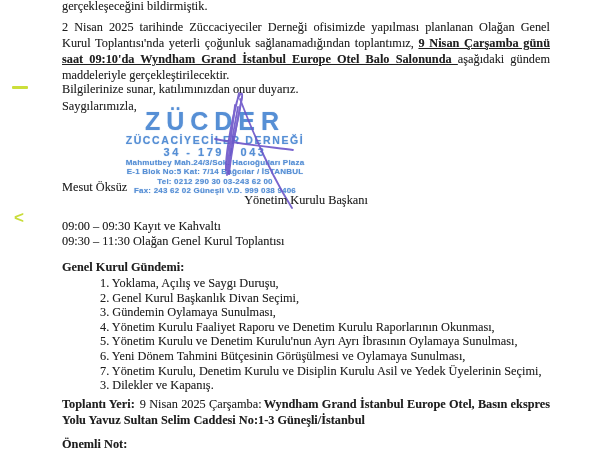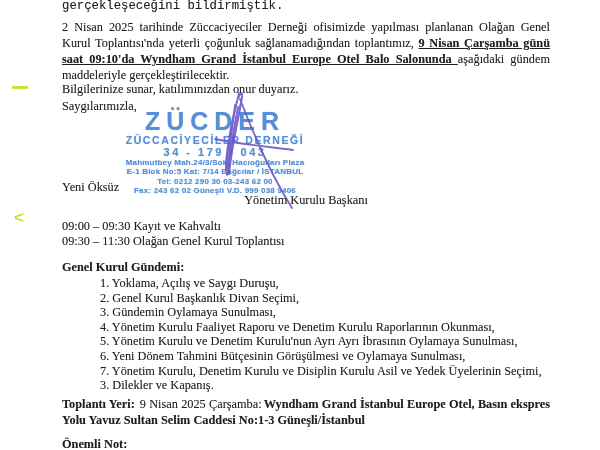--- a/index.html
+++ b/index.html
@@ -37,21 +37,21 @@
   .venue-date{padding:0 2px 0 5px;}
 </style>
 </head>
 <body>
 
 <div class="doc">
 
   <span class="dash-mark"></span>
   <span class="caret-mark">&lt;</span>
 
-  <div class="abs txt" style="top:-1px;font-family:Liberation Mono, monospace;">gerçekleşeceğini bildirmiştik.</div>
+  <div class="abs txt" style="top:-1px;">gerçekleşeceğini bildirmiştik.</div>
 
   <div class="abs txt justify" style="top:19px;">
     <span>2 Nisan 2025 tarihinde Züccaciyeciler Derneği ofisimizde yapılması planlanan Olağan Genel Kurul Toplantısı'nda yeterli çoğunluk sağlanamadığından toplantımız, </span><span class="emph">9 Nisan Çarşamba günü saat 09:10'da Wyndham Grand İstanbul Europe Otel Balo Salonunda </span><span>aşağıdaki gündem maddeleriyle gerçekleştirilecektir.</span>
   </div>
 
   <div class="abs txt" style="top:82px;">Bilgilerinize sunar, katılımınızdan onur duyarız.</div>
   <div class="abs txt" style="top:99px;">Saygılarımızla,</div>
 
   <div class="stamp">
     <div class="stamp-org">ZÜCDER</div>
@@ -66,21 +66,21 @@
   <svg class="signature-svg" width="130" height="150" viewBox="0 0 130 150">
     <g fill="none" stroke="#6c55c9" stroke-width="1.8" stroke-linecap="round" opacity="0.9">
       <path d="M44 10 C 39 30, 33 58, 31 88 C 30 75, 36 40, 42 18 C 45 10, 48 8, 47 14 C 44 35, 36 65, 33 90"></path>
       <path d="M47 14 C 42 40, 36 70, 34 92 C 33 80, 38 50, 43 24"></path>
       <path d="M40 22 C 37 48, 33 75, 32 92"></path>
       <path d="M20 56 C 45 61, 75 64, 98 67"></path>
       <path d="M45 16 C 58 50, 78 95, 97 125"></path>
     </g>
   </svg>
 
-  <div class="abs txt" style="top:180px;">Yeni Öksüz</div>
+  <div class="abs txt" style="top:180px;">Mesut Öksüz</div>
   <div class="abs txt" style="top:193px;text-align:center;">Yönetim Kurulu Başkanı</div>
 
   <div class="abs txt schedule-line" style="top:219px;">09:00 – 09:30 Kayıt ve Kahvaltı</div>
   <div class="abs txt schedule-line" style="top:234px;">09:30 – 11:30 Olağan Genel Kurul Toplantısı</div>
 
   <div class="abs txt bold" style="top:260px;">Genel Kurul Gündemi:</div>
   <div class="abs txt agenda-items" style="top:276px;margin-left:38px;">
     <div>1. Yoklama, Açılış ve Saygı Duruşu,</div>
     <div>2. Genel Kurul Başkanlık Divan Seçimi,</div>
     <div>3. Gündemin Oylamaya Sunulması,</div>

